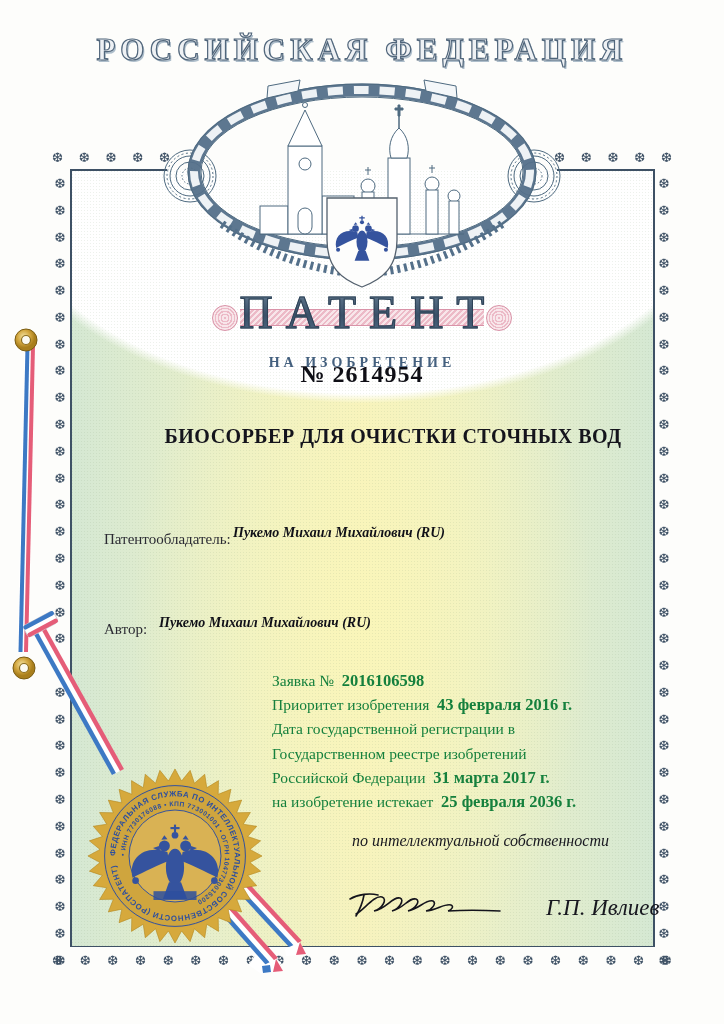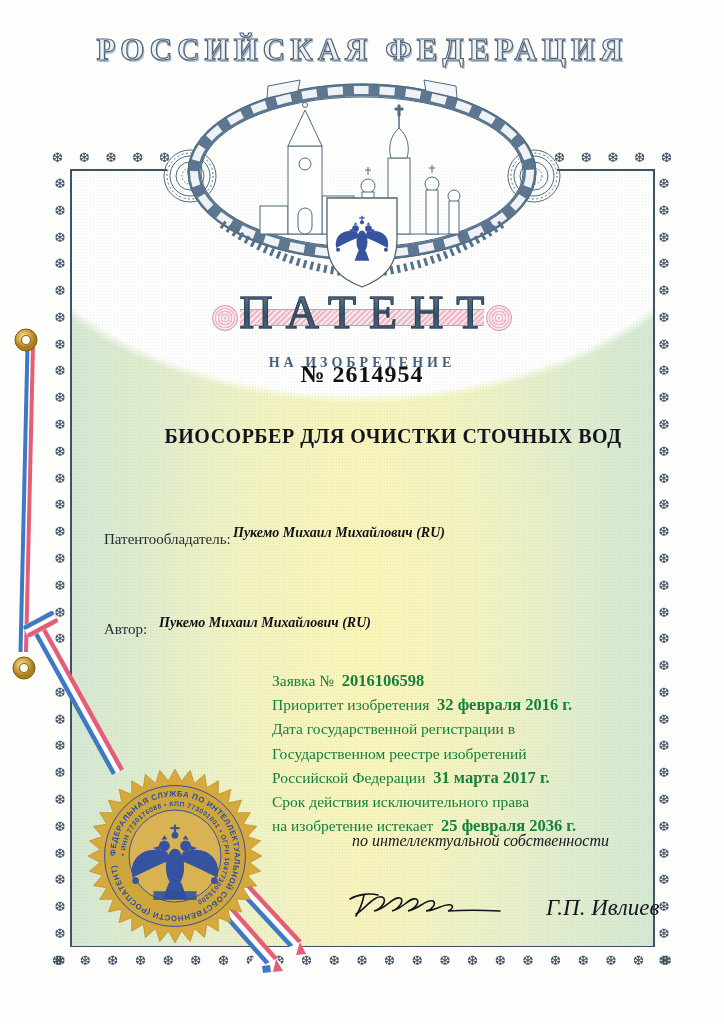--- a/index.html
+++ b/index.html
@@ -295,29 +295,28 @@
   <div class="field-label lbl-author">Автор:</div>
   <div class="field-value val-author">Пукемо Михаил Михайлович (RU)</div>
 
   <div class="details">
     <div>
       <span>Заявка №</span>&nbsp;
       <b>2016106598</b>
     </div>
     <div>
       <span>Приоритет изобретения</span>&nbsp;
-      <b>32 февраля 2016 г.</b>
+      <b>43 февраля 2016 г.</b>
     </div>
     <div>Дата государственной регистрации в</div>
     <div>Государственном реестре изобретений</div>
     <div>
       <span>Российской Федерации</span>&nbsp;
       <b>31 марта 2017 г.</b>
     </div>
-    <div>Срок действия исключительного права</div>
     <div>
       <span>на изобретение истекает</span>&nbsp;
       <b>25 февраля 2036 г.</b>
     </div>
   </div>
 
   <div class="official">
     <div>по интеллектуальной собственности</div>
   </div>
   <svg class="signature" viewBox="0 0 190 42">

